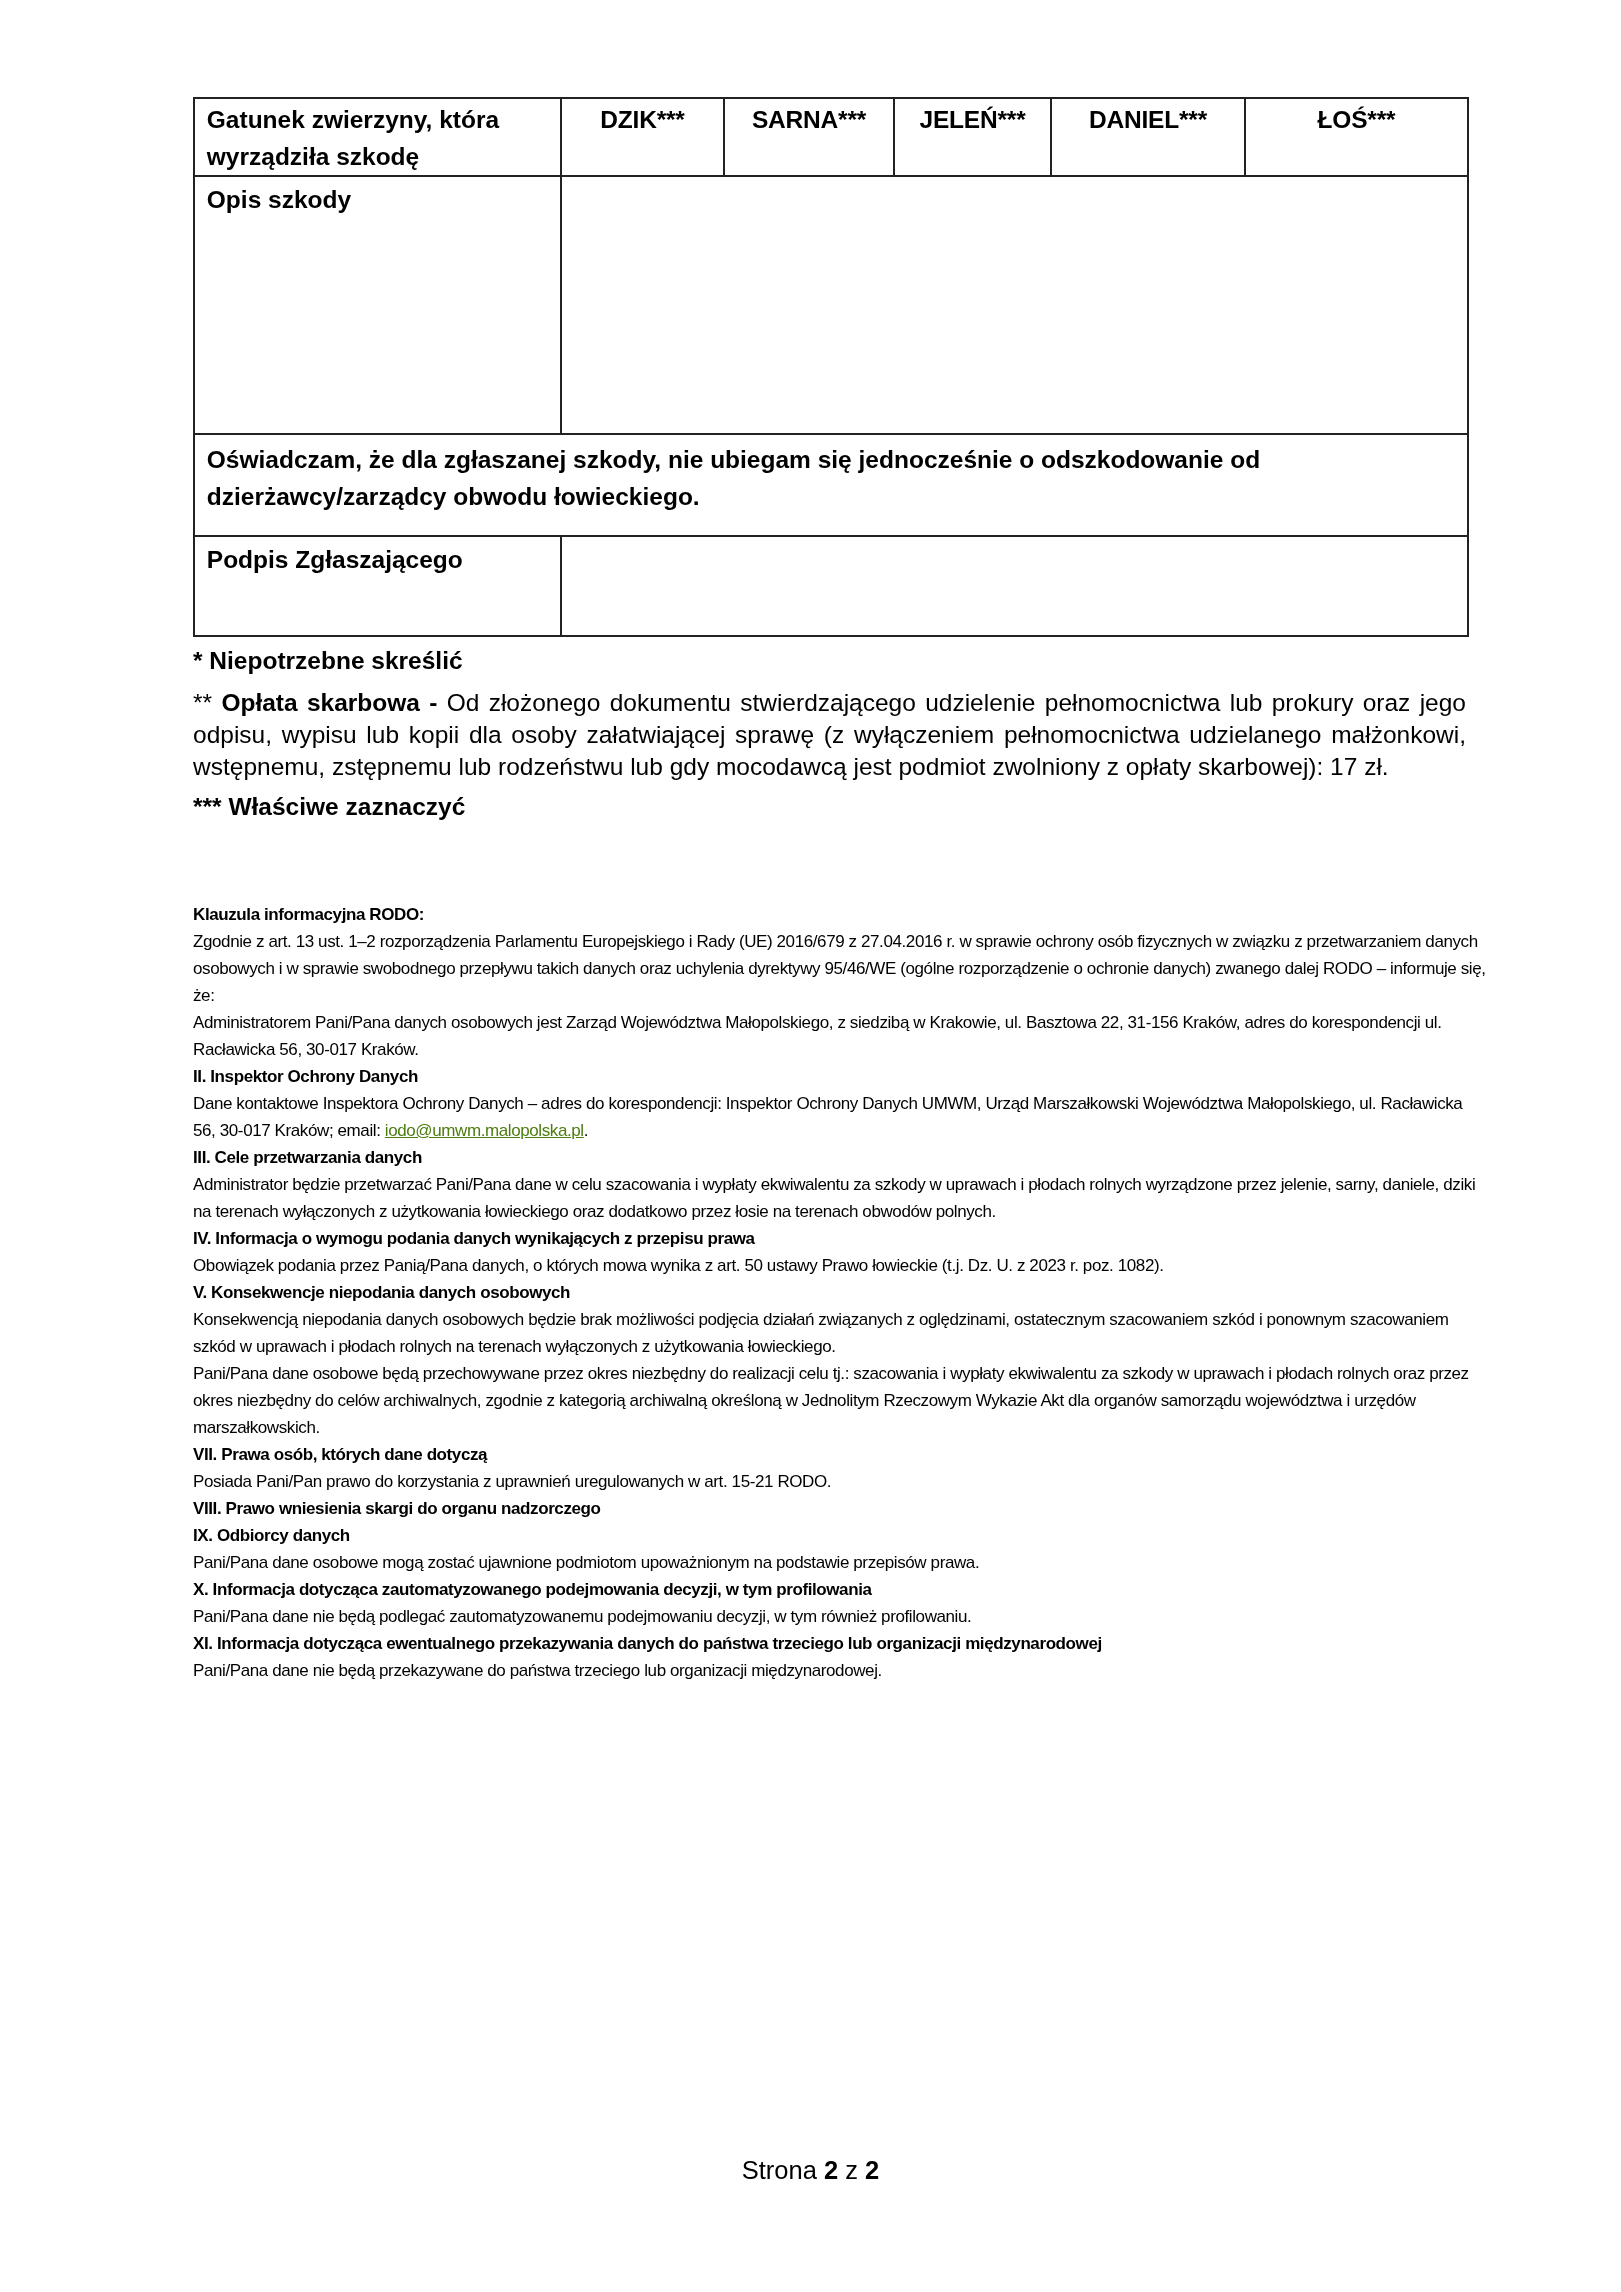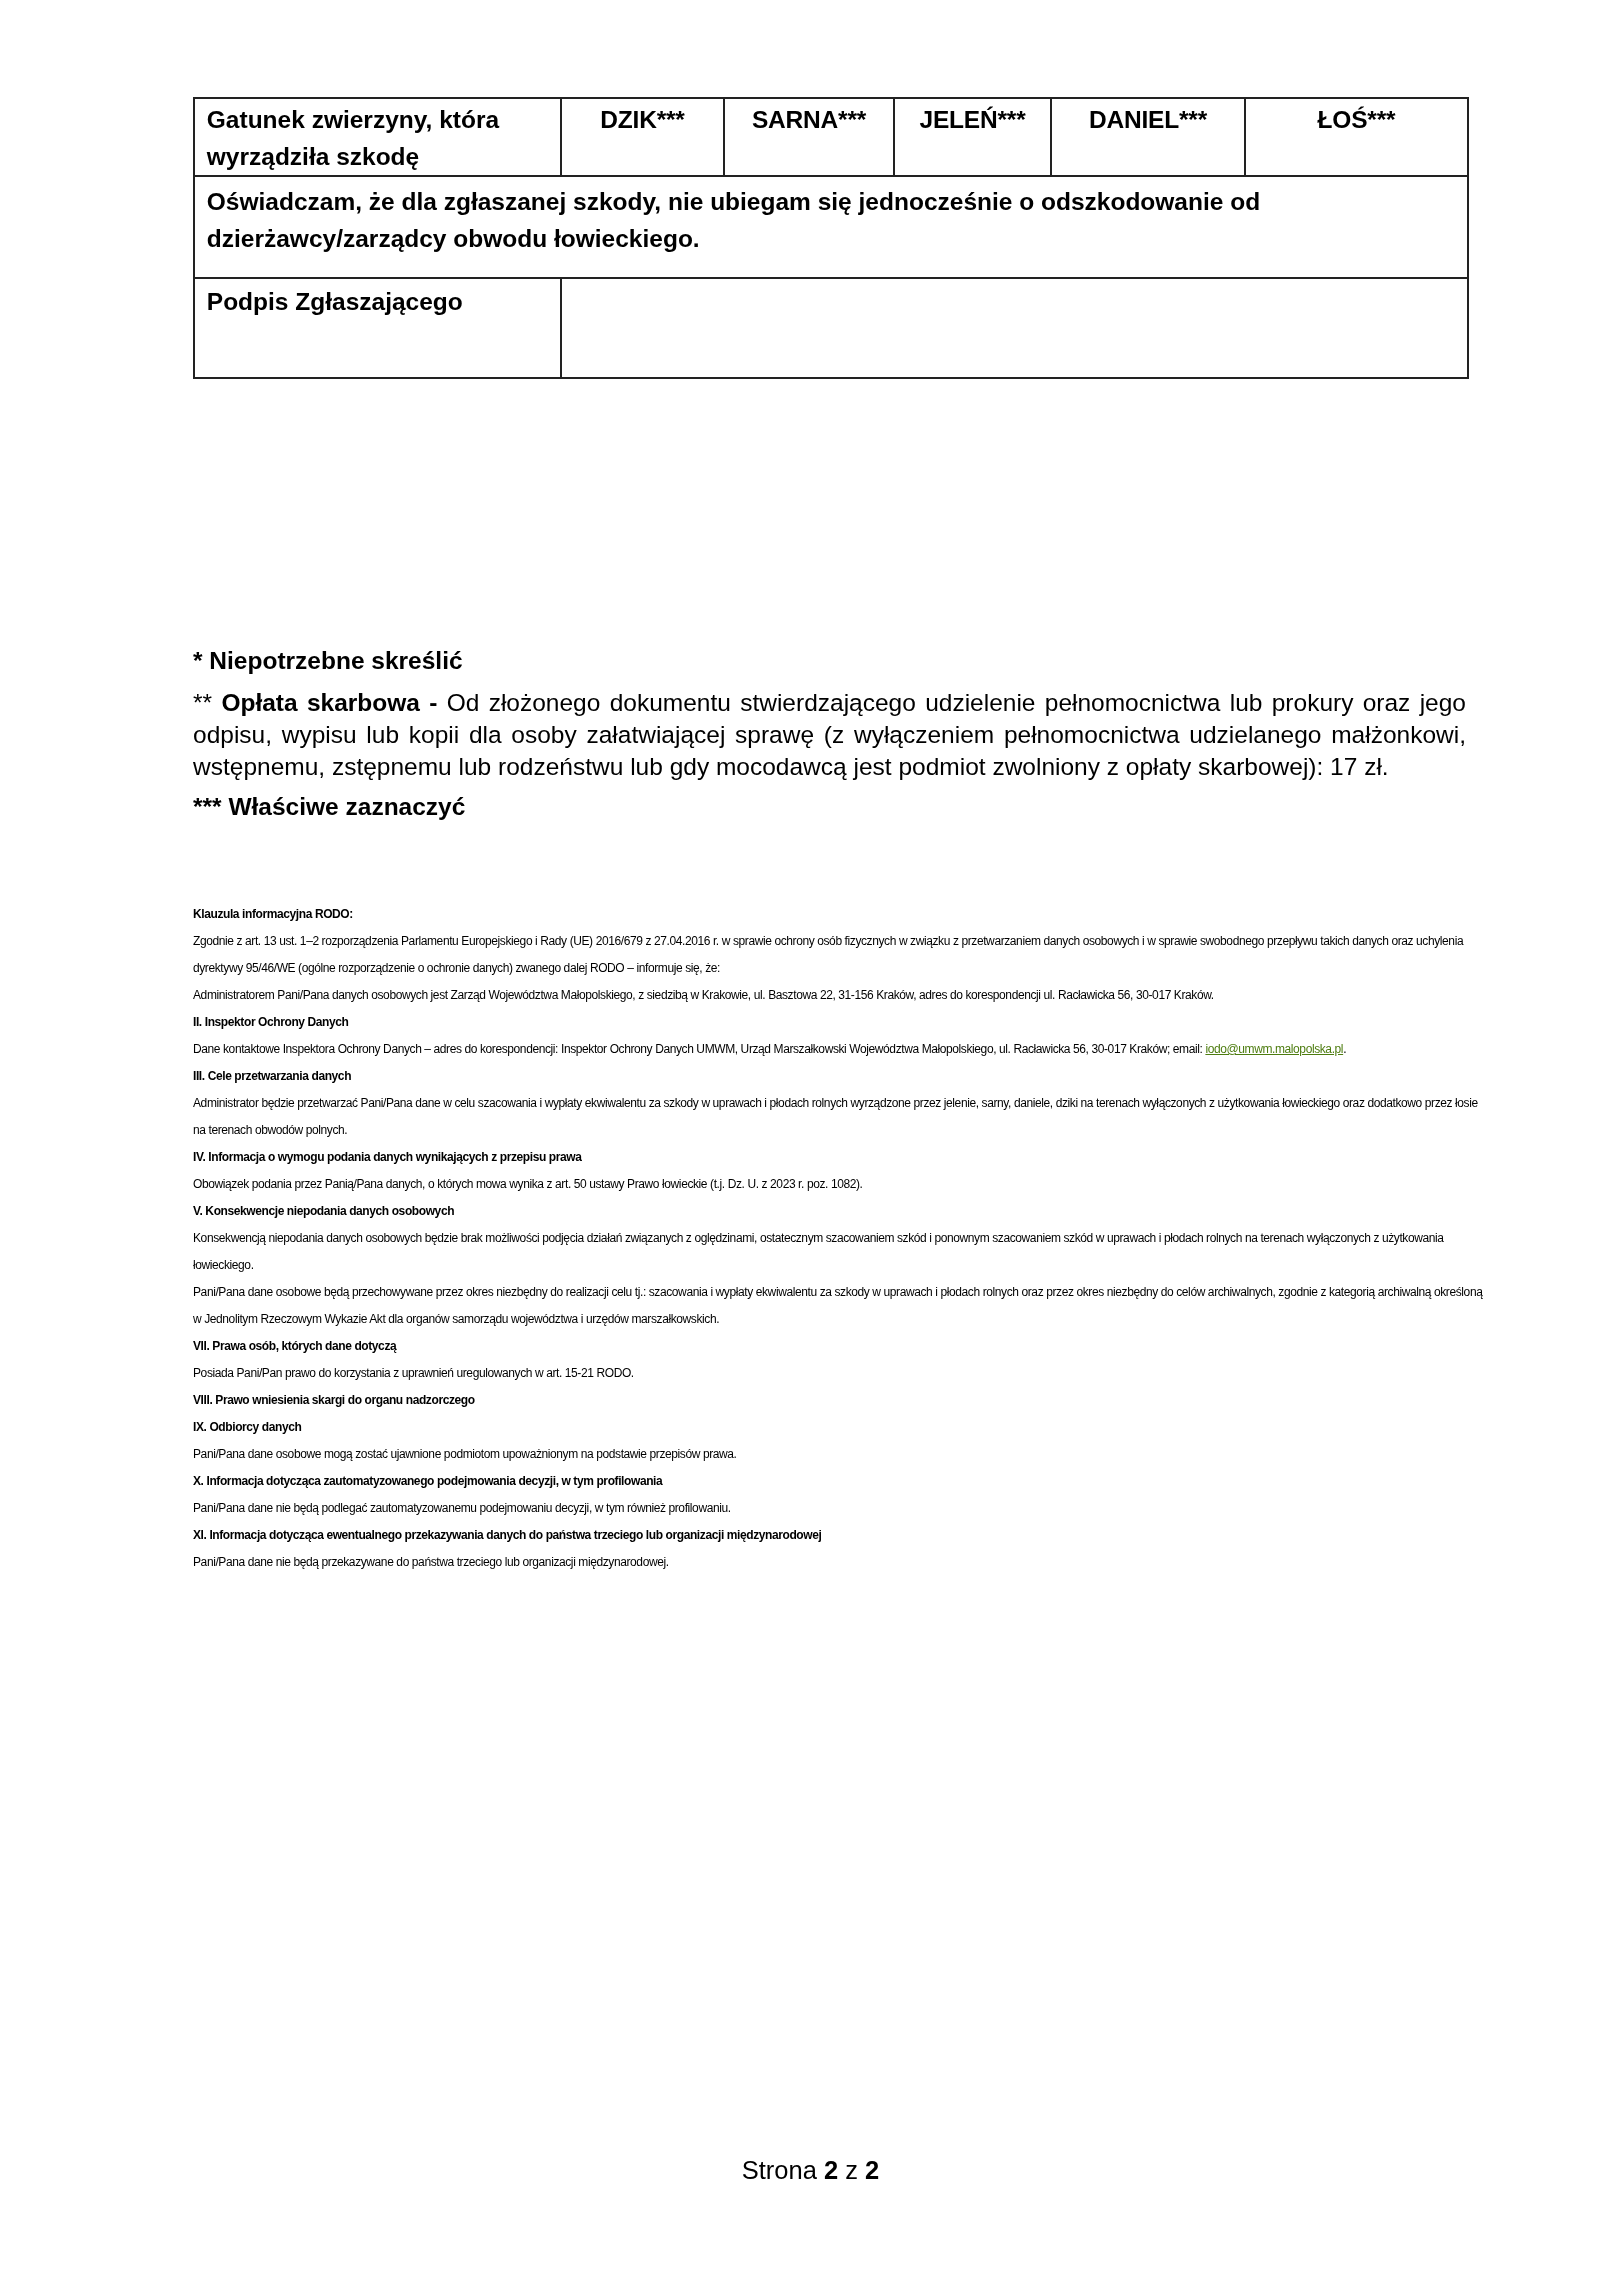--- a/index.html
+++ b/index.html
@@ -22,21 +22,21 @@
   
   .footnotes { position: absolute; left: 193px; top: 645px; width: 1273px;
     font-family: "Liberation Sans", sans-serif; font-size: 24.5px; line-height: 32px; }
   .fn { margin: 0; }
   .fn-bold { font-weight: bold; }
   .fn1 { margin-bottom: 9.8px; }
   .fn2 { text-align: justify; text-align-last: left; margin-bottom: 7.8px; }
 
   
   .rodo { position: absolute; left: 193px; top: 901px; width: 1294px;
-    font-family: "Liberation Sans", sans-serif; font-size: 12px; line-height: 27px; letter-spacing: -0.4px; }
+    font-family: "Liberation Sans", sans-serif; font-size: 17px; line-height: 27px; letter-spacing: -0.4px; }
   .rodo p { margin: 0; }
   .rodo .heading { font-weight: bold; }
   .rodo a { color: #0000ff; text-decoration: underline; }
 
   
   .page-footer { position: absolute; left: 0; width: 1621px; top: 2154px; text-align: center;
     font-family: "Liberation Sans", sans-serif; font-size: 25.5px; line-height: 33px; }
   .page-footer b { font-weight: bold; }
 </style>
 </head>
@@ -54,20 +54,24 @@
       <col style="width:223px">
     </colgroup>
     <tbody>
         <tr class="row-species">
       <td class="col-label" style="border-color: rgb(34, 34, 34);">Gatunek zwierzyny, która wyrządziła szkodę</td>
       <td class="animal" style="border-color: rgb(34, 34, 34);">DZIK***</td>
       <td class="animal" style="border-color: rgb(34, 34, 34);">SARNA***</td>
       <td class="animal" style="border-color: rgb(34, 34, 34);">JELEŃ***</td>
       <td class="animal" style="border-color: rgb(34, 34, 34);">DANIEL***</td>
       <td class="animal" style="border-color: rgb(34, 34, 34);">ŁOŚ***</td>
+    </tr>
+    <tr class="row-description">
+      <td style="border-color: rgb(34, 34, 34);">Opis szkody</td>
+      <td colspan="5" style="border-color: rgb(34, 34, 34);"></td>
     </tr>
     <tr class="row-statement">
       <td colspan="6" style="border-color: rgb(34, 34, 34);">Oświadczam, że dla zgłaszanej szkody, nie ubiegam się jednocześnie o odszkodowanie od dzierżawcy/zarządcy obwodu łowieckiego.</td>
     </tr>
     <tr class="row-signature">
       <td style="border-color: rgb(34, 34, 34);">Podpis Zgłaszającego</td>
       <td colspan="5" style="border-color: rgb(34, 34, 34);"></td>
     </tr>
   </tbody>
     </table>

